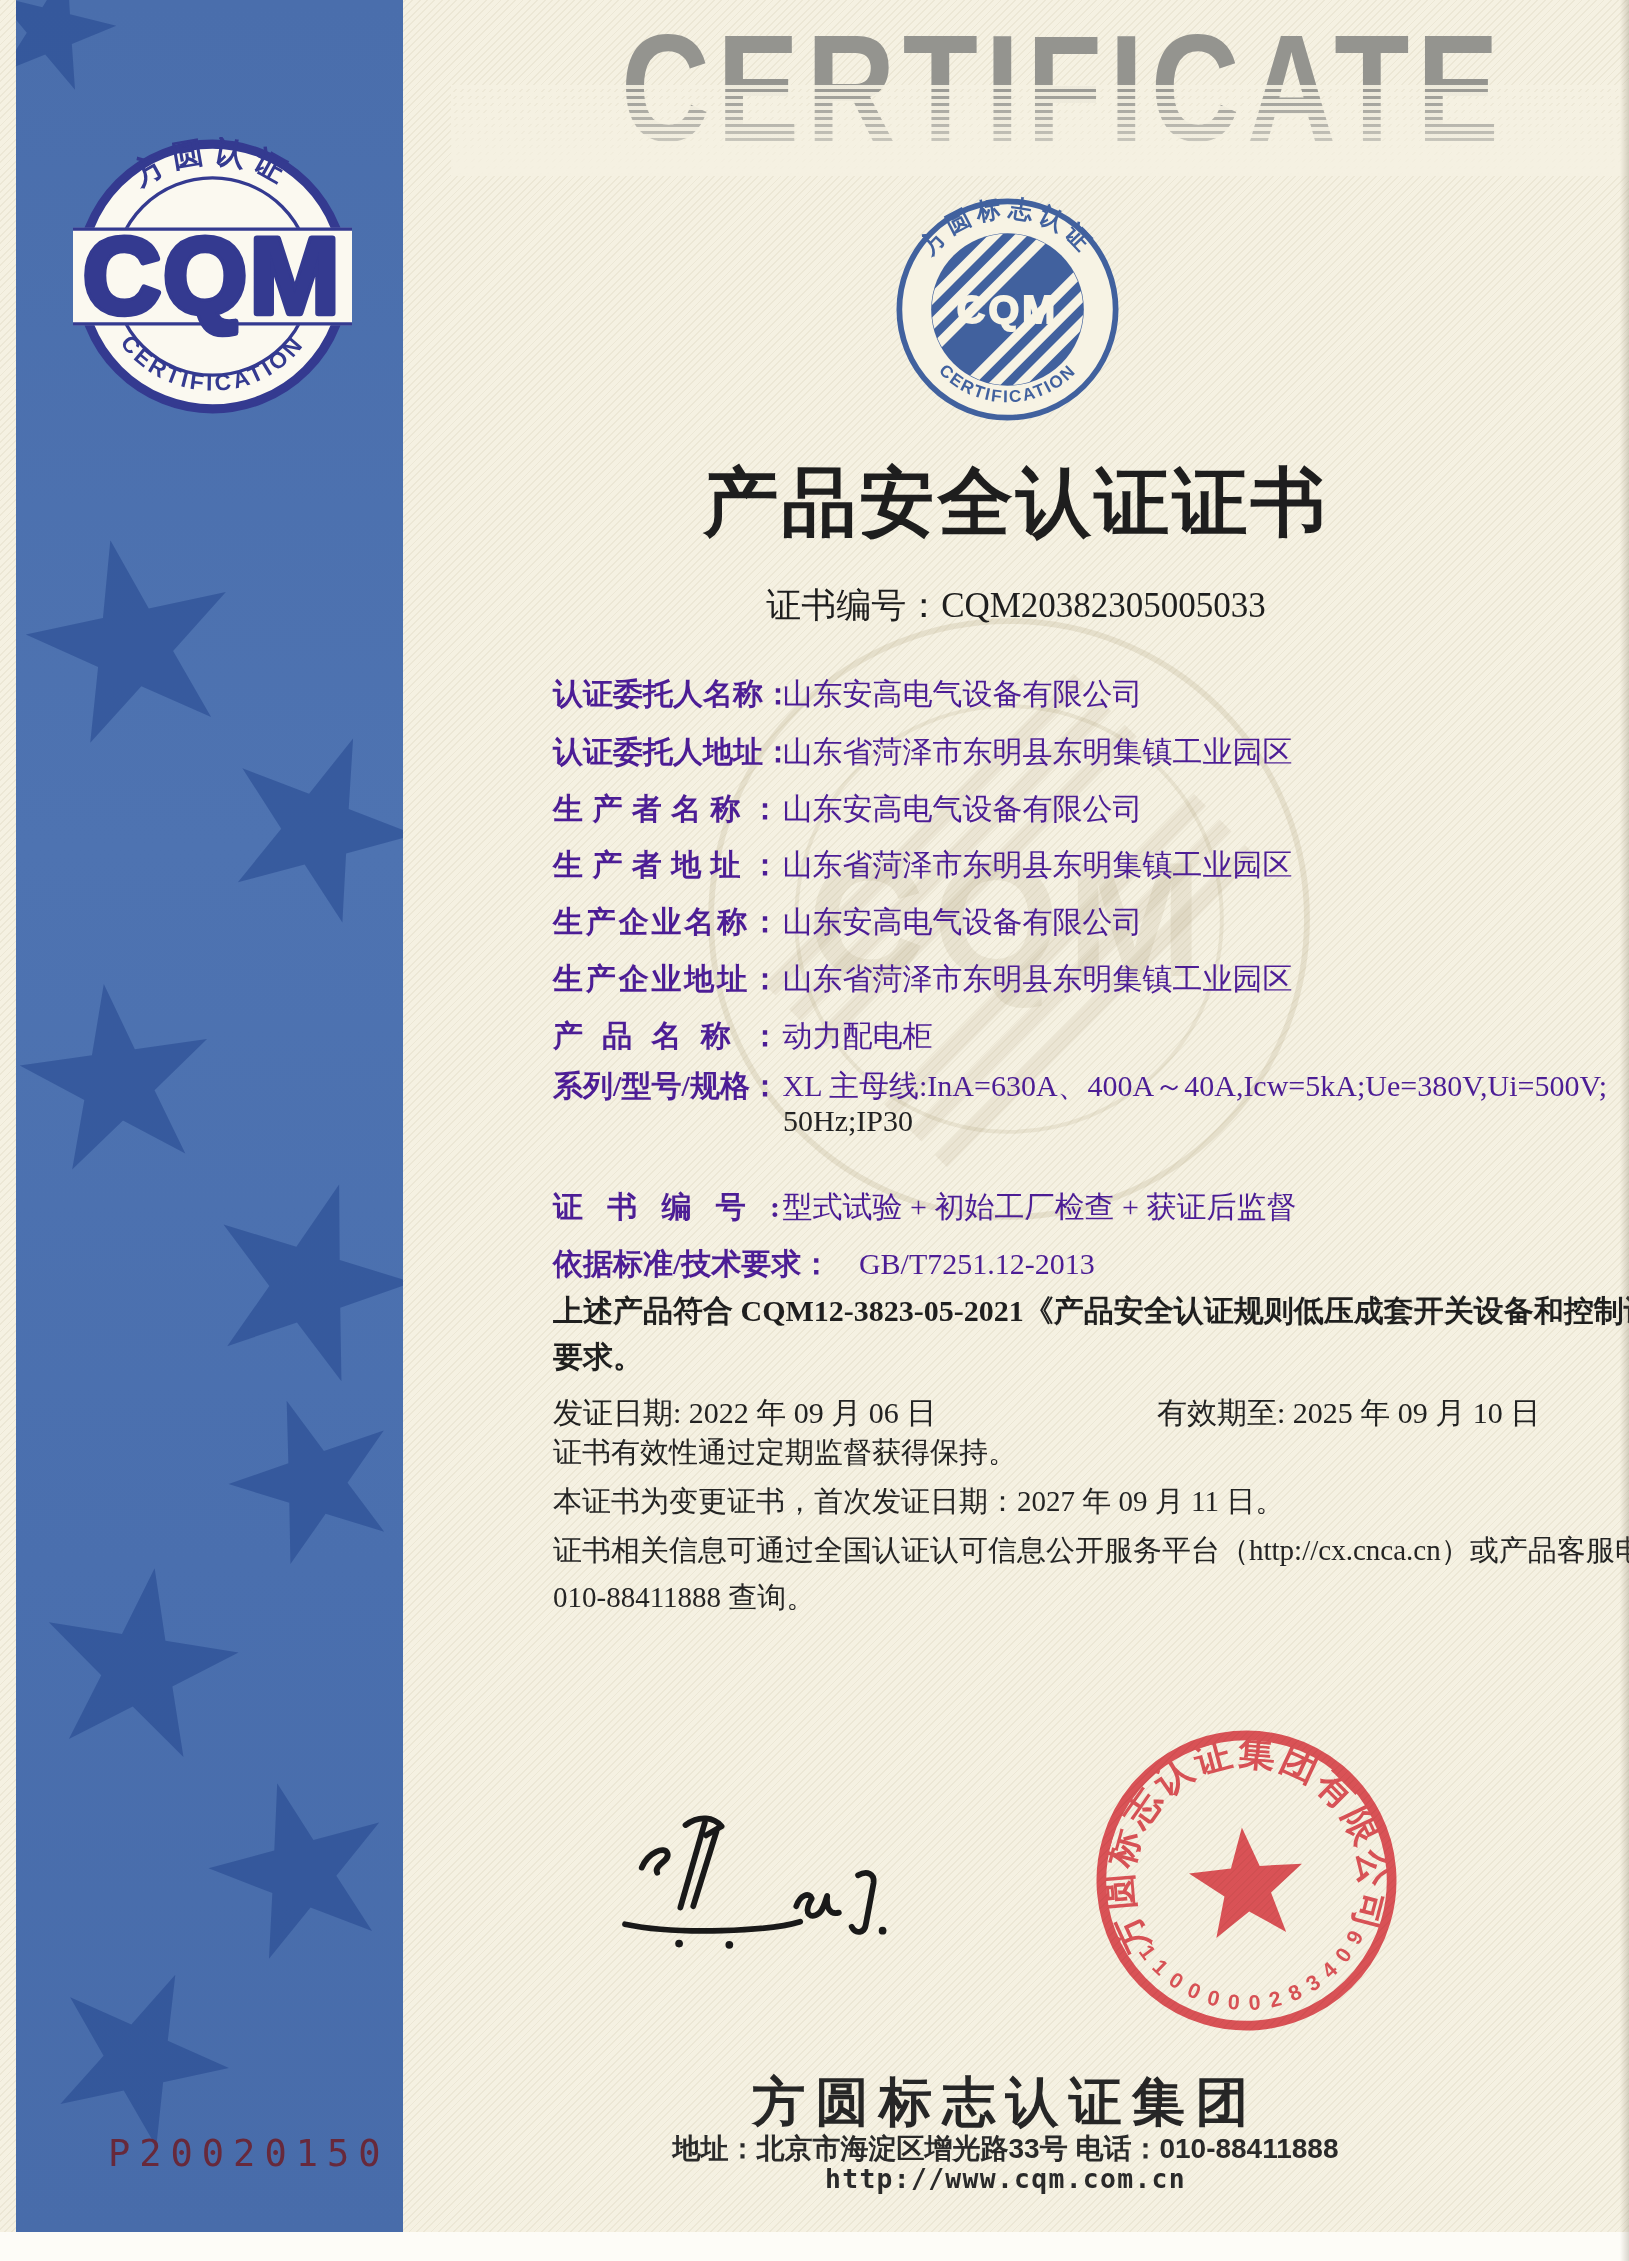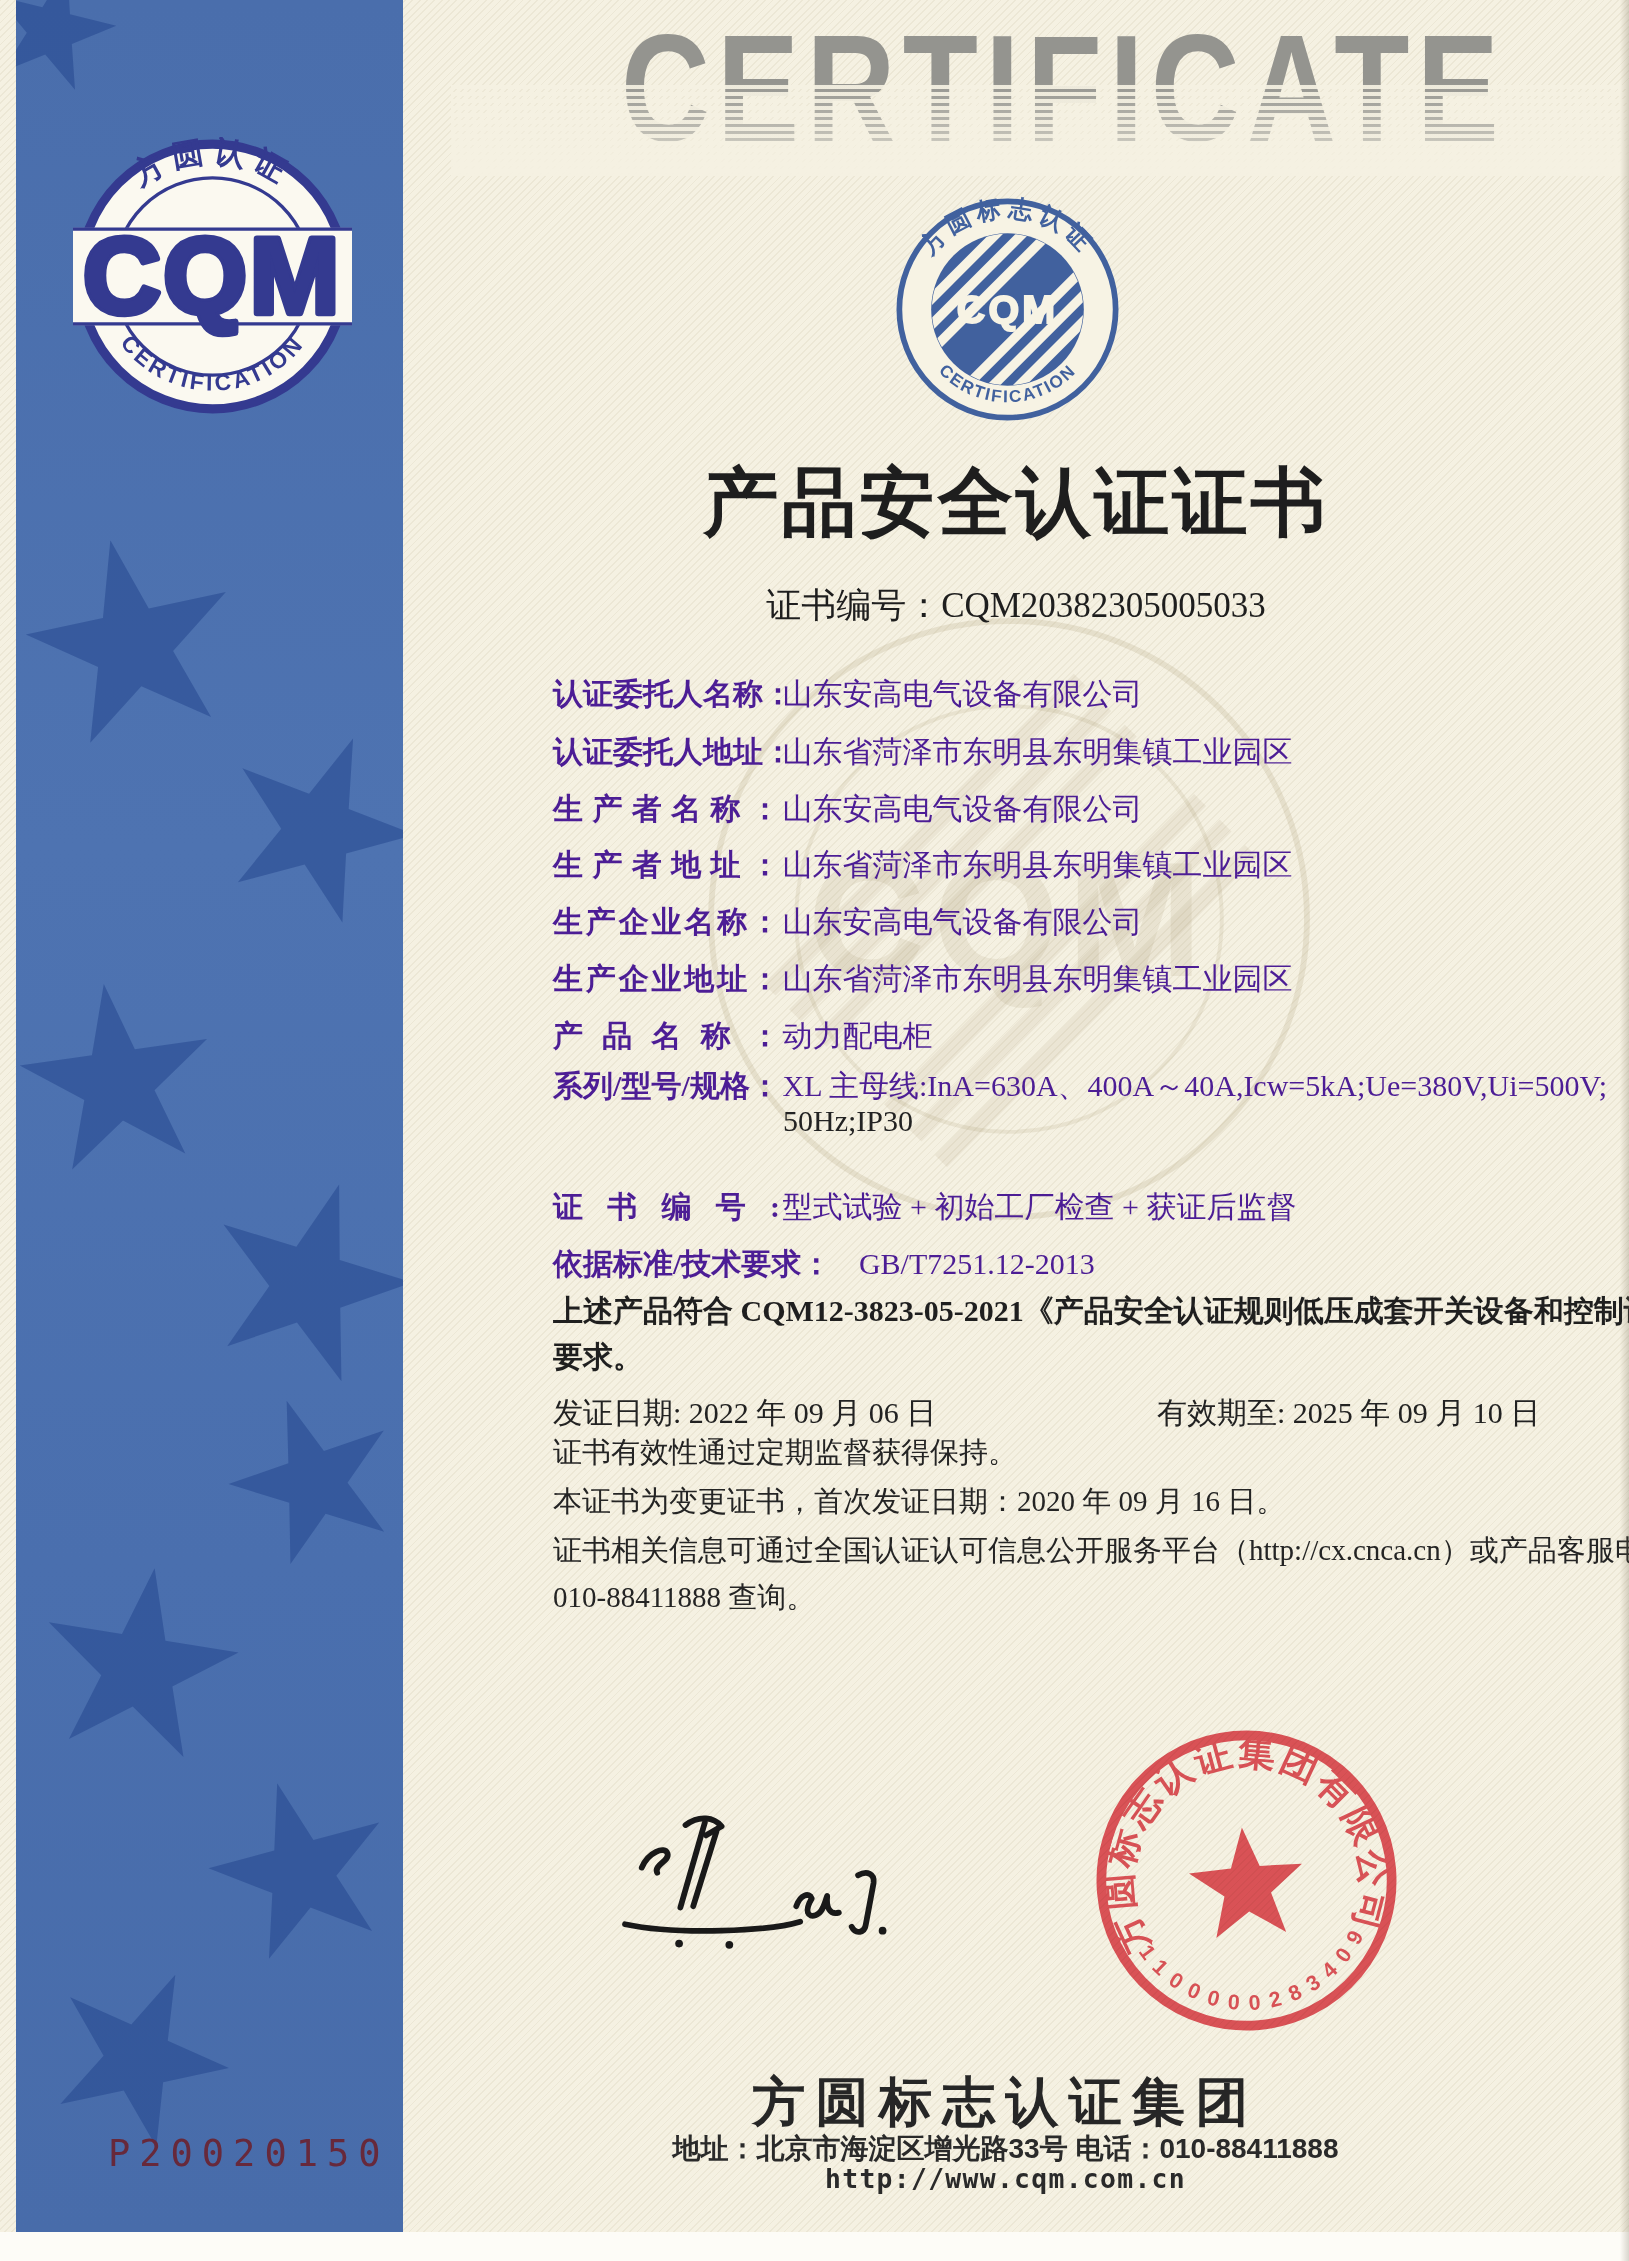--- a/index.html
+++ b/index.html
@@ -216,21 +216,21 @@
 
   <div class="statement" style="top:1291px">上述产品符合 CQM12-3823-05-2021《产品安全认证规则低压成套开关设备和控制设备》的</div>
   <div class="statement" style="top:1337px">要求。</div>
 
   <div class="dates-row">
     <span><span>发证日期:</span> <span>2022 年 09 月 06 日</span></span>
     <span class="valid"><span>有效期至:</span> <span>2025 年 09 月 10 日</span></span>
   </div>
 
   <div class="note" style="top:1433px">证书有效性通过定期监督获得保持。</div>
-  <div class="note" style="top:1482px">本证书为变更证书，首次发证日期：2020 年 09 月 16 日。</div>
+  <div class="note" style="top:1482px">本证书为变更证书，首次发证日期：2027 年 09 月 11 日。</div>
   <div class="note" style="top:1531px">证书相关信息可通过全国认证认可信息公开服务平台（http://cx.cnca.cn）或产品客服电话</div>
   <div class="note" style="top:1578px">010-88411888 查询。</div>
 
   <svg class="signature" viewBox="0 0 450 250">
     <g fill="none" stroke="#191919" stroke-width="9" stroke-linecap="round" stroke-linejoin="round">
       <path d="M60,108 C70,84 96,74 100,86 C104,98 78,104 84,116"></path>
       <path d="M158,38 L120,170"></path>
       <path d="M176,52 L140,168"></path>
       <path d="M128,42 C150,26 172,30 184,44 L160,58"></path>
       <path d="M34,196 C120,214 260,206 306,192"></path>

